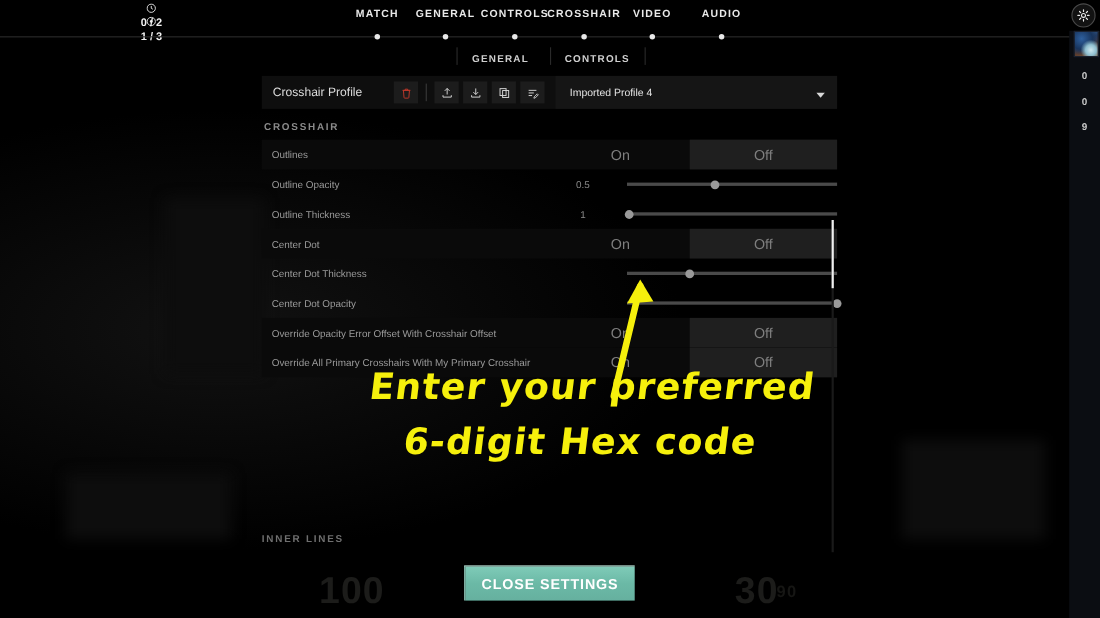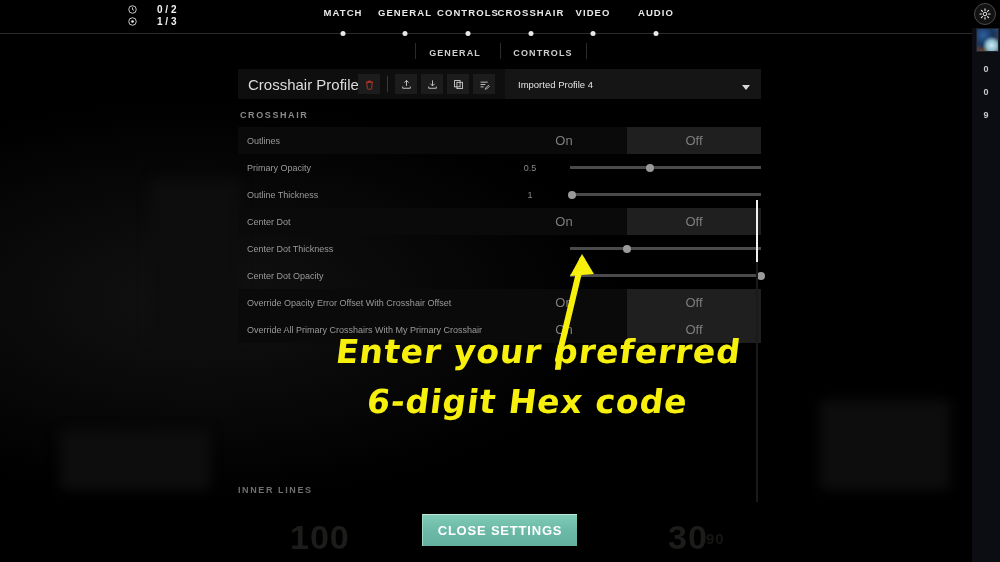--- a/index.html
+++ b/index.html
@@ -21,21 +21,21 @@
   .bg-blob { position: absolute; background: #0d0d0d; filter: blur(6px); }
   .hud-num {
     position: absolute; color: #1c1c1a; font-size: 34px; font-weight: bold;
     letter-spacing: 1px; font-family: "Liberation Sans", sans-serif;
   }
   .hud-num.small { font-size: 15px; color: #161614; }
 
   
   .topbar { position: absolute; top: 0; left: 0; right: 0; height: 28px; background: #000; }
   .counters { position: absolute; left: 128px; top: 3px; color: #f2f2f2; font-size: 10px; font-weight: bold; }
-  .counter-row { display: flex; align-items: center; gap: 20px; height: 12px; }
+  .counter-row { display: flex; align-items: center; gap: 4px; height: 12px; flex-direction: column; }
   .counter-row svg { display: block; }
 
   .navtabs { position: absolute; left: 0; right: 0; top: 7px; height: 20px; }
   .navtab {
     position: absolute; top: 0; transform: translateX(-50%);
     color: #e8e8e8; font-size: 9.5px; font-weight: bold; letter-spacing: 1.1px;
     white-space: nowrap; cursor: pointer;
   }
   .navline { position: absolute; left: 0; right: 0; top: 26px; height: 1px; background: #2b2b2b; }
   .navdot {
@@ -93,21 +93,21 @@
   }
   .xhair { position: absolute; left: 50%; top: 50%; transform: translate(-50%,-50%); width: 16px; height: 16px; }
   .xhair i { position: absolute; background: #b02ab8; }
   .xhair .v { left: 7px; top: 0; width: 2px; height: 16px; }
   .xhair .h { top: 7px; left: 0; height: 2px; width: 16px; }
 
   .profilebar {
     height: 30px; background: #0e0e0e; display: flex; align-items: center;
     margin-top: 3px; position: relative;
   }
-  .profile-label { padding-left: 10px; color: #dcdcdc; font-size: 15px; flex: 0 0 auto; }
+  .profile-label { padding-left: 10px; color: #dcdcdc; font-size: 11px; flex: 0 0 auto; }
   .pf-icons { position: absolute; left: 120px; display: flex; align-items: center; gap: 4px; }
   .pf-btn {
     width: 22px; height: 20px; background: #1c1c1c; display: flex;
     align-items: center; justify-content: center; cursor: pointer;
   }
   .pf-sep { width: 1px; height: 16px; background: #3a3a3a; margin: 0 3px; }
   .profile-select {
     position: absolute; left: 267px; right: 0; top: 0; bottom: 0;
     background: #151515; display: flex; align-items: center; cursor: pointer;
   }
@@ -309,21 +309,21 @@
         <div class="row-label">Outlines</div>
         <div class="toggle on">
             <span>On</span>
           </div>
         <div class="toggle off">
             <span>Off</span>
           </div>
       </div>
 
       <div class="row">
-        <div class="row-label">Primary Opacity</div>
+        <div class="row-label">Outline Opacity</div>
         <div class="sval">0.5</div>
         <div class="slider">
           <div class="strack"></div>
             <div class="sknob" style="left:42%"></div>
         </div>
       </div>
 
       <div class="row">
         <div class="row-label">Outline Thickness</div>
         <div class="sval">1</div>

